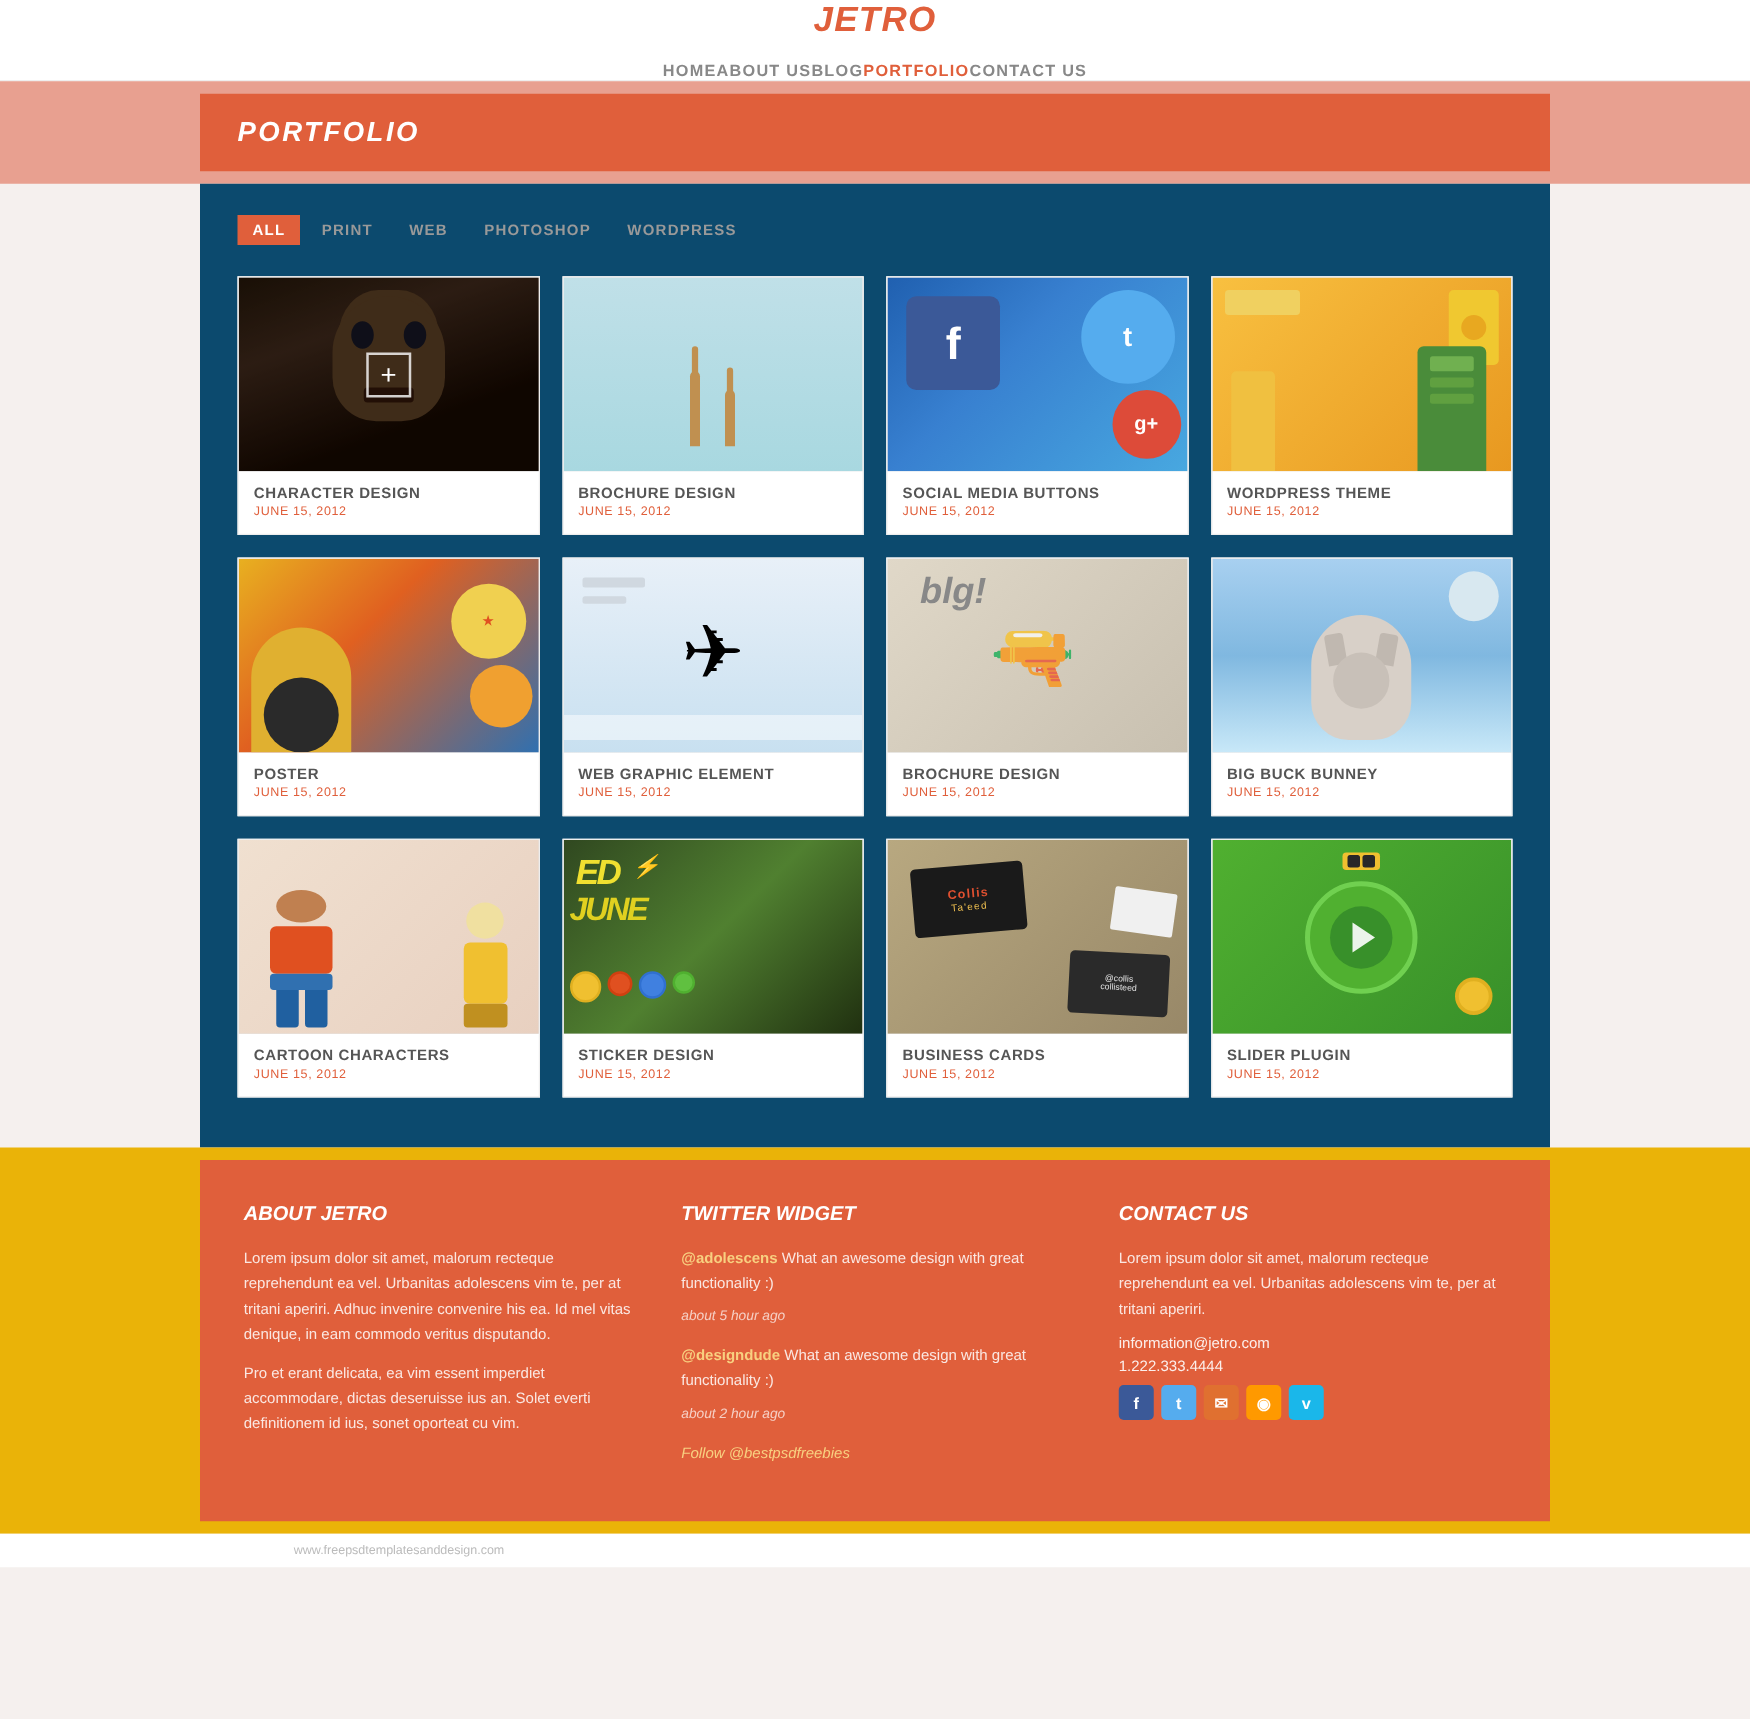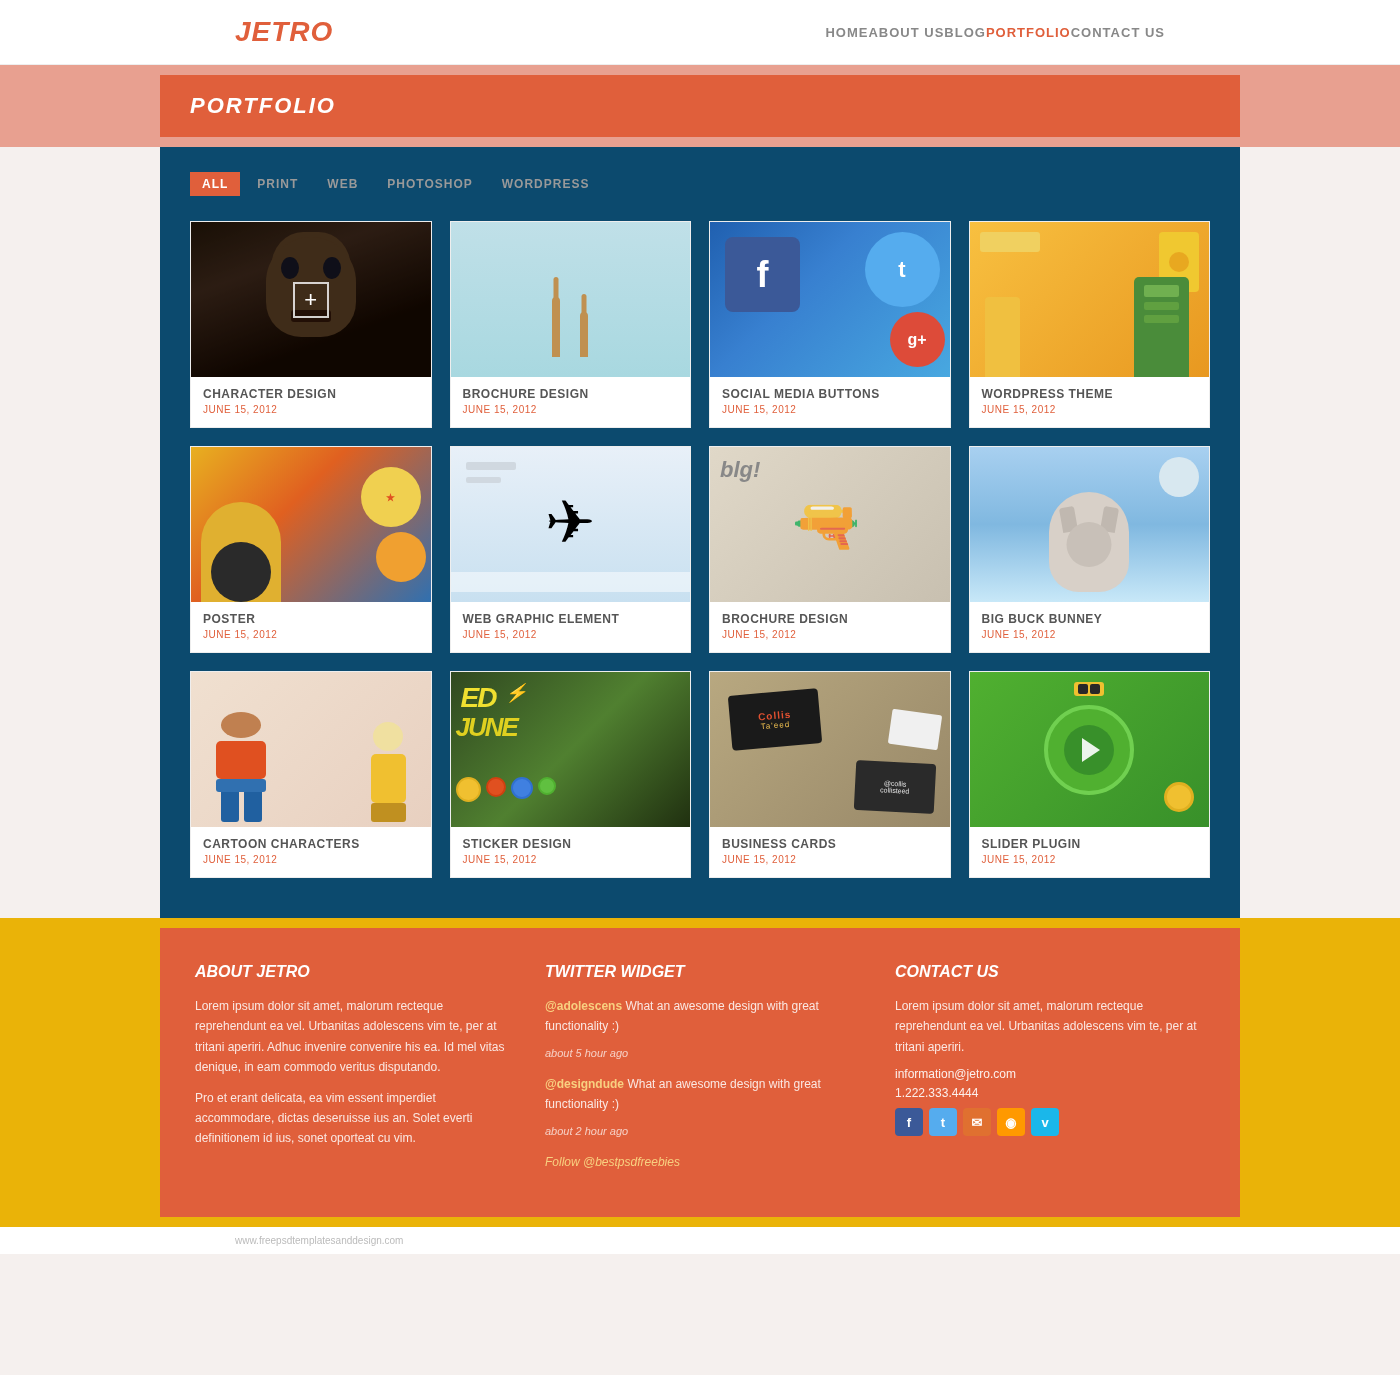--- a/index.html
+++ b/index.html
@@ -7,20 +7,21 @@
 
     
     #header {
       background: #fff;
       display: flex;
       align-items: center;
       justify-content: space-between;
       padding: 0 235px;
       height: 65px;
       border-bottom: 1px solid #eee;
+      flex-direction: column;
     }
     #logo {
       font-size: 28px;
       font-weight: 900;
       letter-spacing: 1px;
       color: #555;
       font-style: italic;
     }
     #logo span { color: #e05f3b; }
     nav { display: flex; align-items: center; }
@@ -382,21 +383,21 @@
       <div class="portfolio-info">
         <div class="portfolio-title">WEB GRAPHIC ELEMENT</div>
         <div class="portfolio-date">JUNE 15, 2012</div>
       </div>
     </div>
 
     <div class="portfolio-item">
       <div class="portfolio-thumb">
         <div class="art-brochure2">
           <div style="position:absolute;left:50%;top:50%;transform:translate(-55%,-50%);font-size:55px;opacity:0.7;">🔫</div>
-          <div style="position:absolute;top:10px;left:10px;font-size:22px;color:#888;font-weight:900;font-style:italic;text-align:right;">blg!</div>
+          <div style="position:absolute;top:10px;left:26px;font-size:29px;color:#888;font-weight:900;font-style:italic;text-align:right;">blg!</div>
         </div>
       </div>
       <div class="portfolio-info">
         <div class="portfolio-title">BROCHURE DESIGN</div>
         <div class="portfolio-date">JUNE 15, 2012</div>
       </div>
     </div>
 
     <div class="portfolio-item">
       <div class="portfolio-thumb">

